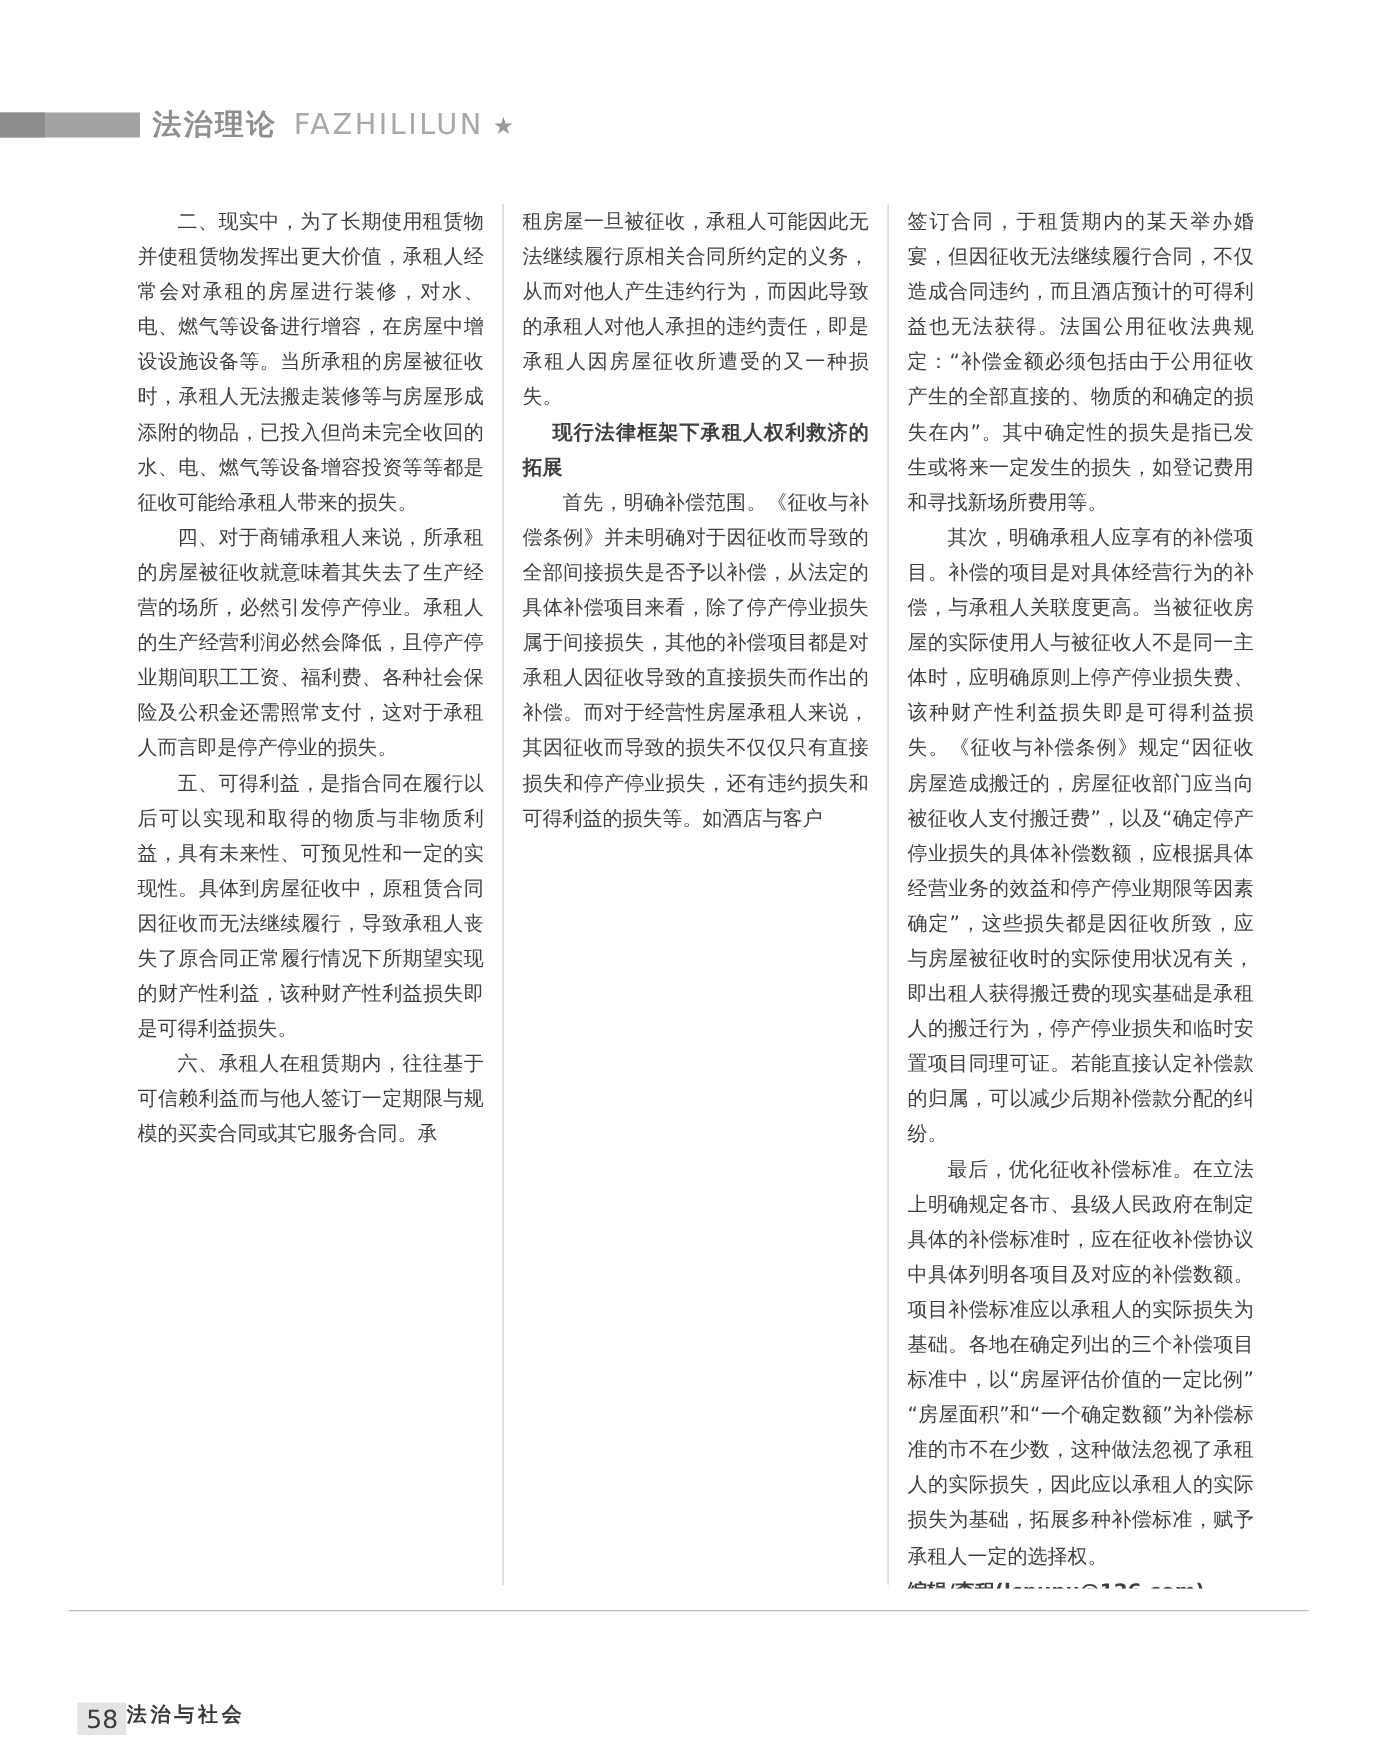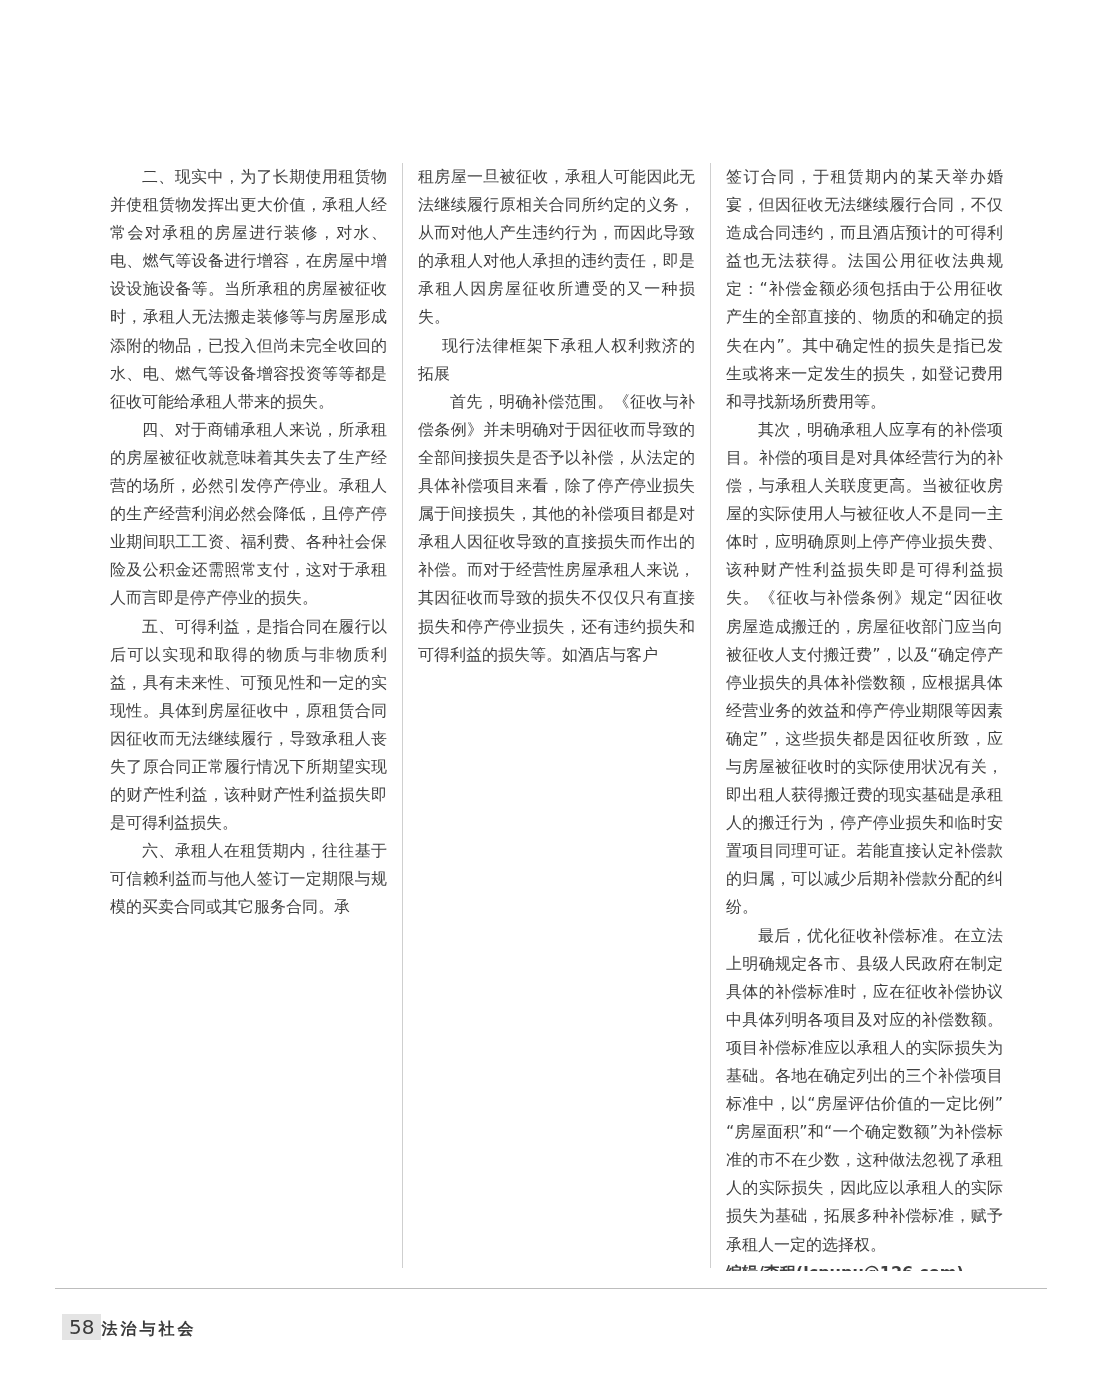--- a/index.html
+++ b/index.html
@@ -30,48 +30,57 @@
   .col p{
     margin:0;padding:0;
     font-size:16px;line-height:28.1px;
     text-align:justify;
     color:#3f3f3f;
   }
   .col p.ind{text-indent:2em;}
   .subheading{
     margin:0;padding:0;
     font-size:19px;line-height:33px;
-    font-weight:normal;
+    font-weight:bold;
     color:#7ba9cb;
     text-indent:1.5em;
     text-align:justify;
   }
   .editor-line{
     margin-top:6px;
     font-size:15.5px;line-height:26px;
     font-weight:bold;color:#2e2e2e;
     text-align:right;
   }
   
   .footer-rule{position:absolute;top:1288px;left:55px;width:992px;height:1px;background:#bdbdbd;}
-  .footer{position:absolute;top:1314px;left:62px;display:flex;align-items:flex-end;}
+  .footer{position:absolute;top:1362px;left:62px;display:flex;align-items:flex-start;}
   .page-number{
     background:#e4e4e4;color:#3a3a3a;
     font-size:20px;line-height:26px;
     padding:0 7px;
   }
   .journal-name{
     font-size:16px;font-weight:bold;color:#3a3a3a;letter-spacing:3px;
   }
 </style>
 </head>
 <body>
 
 <div class="page">
 
+  <div class="header">
+    <div class="header-bar"></div>
+    <div class="header-bar-dark"></div>
+    <div class="header-title">
+      <span class="cn">法治理论</span>
+      <span class="en">FAZHILILUN</span>
+      <span class="star">★</span>
+    </div>
+  </div>
 
   <div class="content">
 
     <div class="col">
       <p class="ind">二、现实中，为了长期使用租赁物并使租赁物发挥出更大价值，承租人经常会对承租的房屋进行装修，对水、电、燃气等设备进行增容，在房屋中增设设施设备等。当所承租的房屋被征收时，承租人无法搬走装修等与房屋形成添附的物品，已投入但尚未完全收回的水、电、燃气等设备增容投资等等都是征收可能给承租人带来的损失。</p>
       <p class="ind">四、对于商铺承租人来说，所承租的房屋被征收就意味着其失去了生产经营的场所，必然引发停产停业。承租人的生产经营利润必然会降低，且停产停业期间职工工资、福利费、各种社会保险及公积金还需照常支付，这对于承租人而言即是停产停业的损失。</p>
       <p class="ind">五、可得利益，是指合同在履行以后可以实现和取得的物质与非物质利益，具有未来性、可预见性和一定的实现性。具体到房屋征收中，原租赁合同因征收而无法继续履行，导致承租人丧失了原合同正常履行情况下所期望实现的财产性利益，该种财产性利益损失即是可得利益损失。</p>
       <p class="ind">六、承租人在租赁期内，往往基于可信赖利益而与他人签订一定期限与规模的买卖合同或其它服务合同。承</p>
     </div>
 

